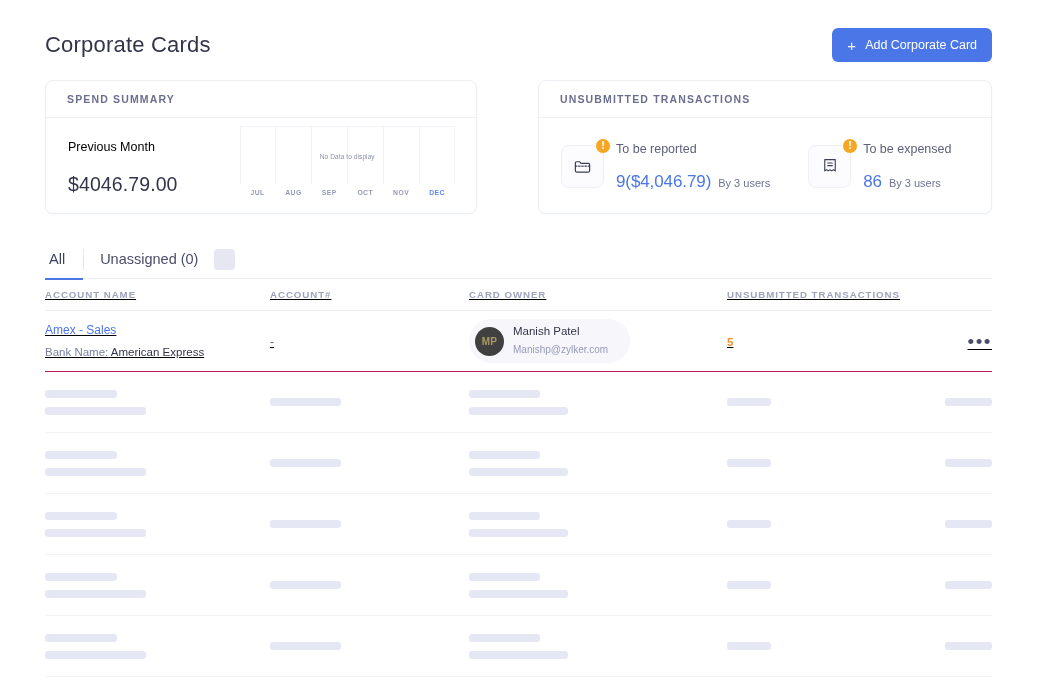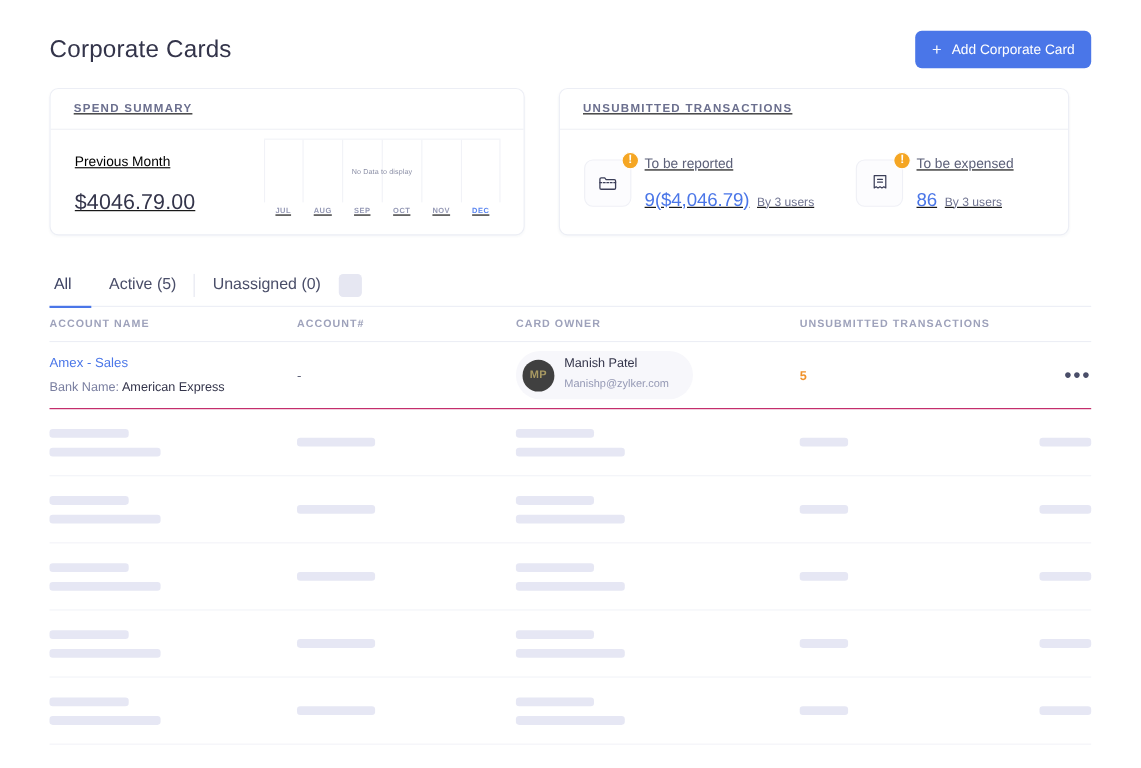--- a/index.html
+++ b/index.html
@@ -19,21 +19,21 @@
   .page-title { font-size: 22px; color: #33344a; font-weight: 400; letter-spacing: .2px; }
   .add-btn {
     display: flex; align-items: center; gap: 9px;
     background: #4a76e8; color: #fff; border: none; border-radius: 6px;
     height: 34px; padding: 0 15px; font-size: 12.5px;
     font-family: "Liberation Sans", sans-serif; cursor: pointer; white-space: nowrap;
   }
   .add-btn .plus { font-size: 15px; line-height: 1; font-weight: 400; opacity: .95; }
 
   
-  .cards-row { display: flex; gap: 31px; text-decoration: underline; }
+  .cards-row { display: flex; gap: 61px; }
   .card {
     background: #fff; border: 1px solid #eceef5; border-radius: 8px;
     box-shadow: 0 1px 2px rgba(40,50,90,.03);
   }
   .card.spend { width: 432px; height: 134px; }
   .card.unsub { width: 464px; height: 134px; }
   .card-head {
     height: 37px; display: flex; align-items: center; padding: 0 21px;
     border-bottom: 1px solid #eff0f6;
   }
@@ -103,21 +103,21 @@
     border-bottom: 2px solid transparent; margin-bottom: -1px;
   }
   .tab:first-child { padding-left: 4px; padding-right: 18px; }
   .tab.active { color: #3c4263; border-bottom-color: #4a76e8; }
   .tab-sep { width: 1px; background: #e4e6f0; margin: 9px 0; }
   .tabs-right-skel {
     width: 21px; height: 21px; border-radius: 4px; background: #e6e7f2;
   }
 
   
-  .tbl { width: 100%; }
+  .tbl { width: 100%; text-decoration: underline; }
   .tbl-head {
     display: flex; height: 32px; align-items: center;
     border-bottom: 1px solid #eceef5;
   }
   .th {
     font-size: 9.7px; letter-spacing: .95px; color: #9ea2bb; font-weight: 600;
   }
   .c1 { width: 225px; }
   .c2 { width: 199px; }
   .c3 { width: 258px; }
@@ -251,21 +251,20 @@
               </div>
             </div>
           </div>
         </div>
     </div>
   </div>
 
   <div class="tabs-row">
     <div class="tabs" id="tabs">
         <div class="tab active">All</div>
-        <div class="tab">Active (5)</div>
         <div class="tab-sep"></div>
         <div class="tab">Unassigned (0)</div>
       </div>
     <div class="tabs-right-skel"></div>
   </div>
 
   <div class="tbl">
     <div class="tbl-head" id="tbl-head">
         <div class="th c1">ACCOUNT NAME</div>
         <div class="th c2">ACCOUNT#</div>

